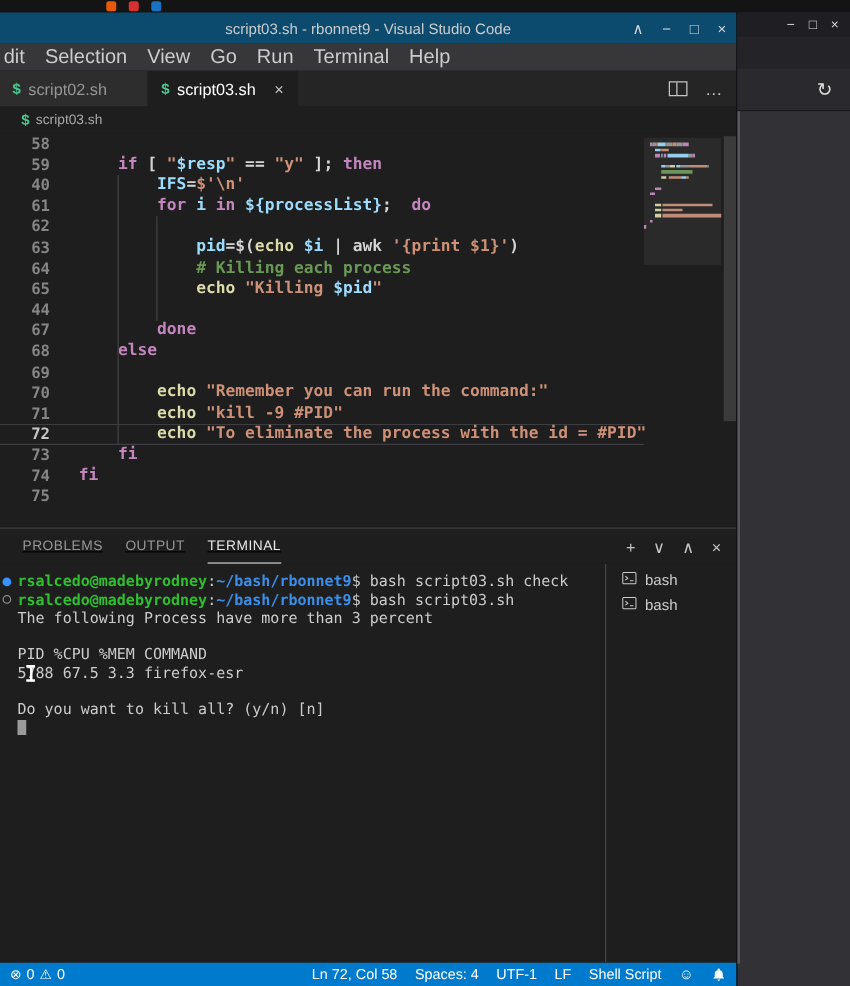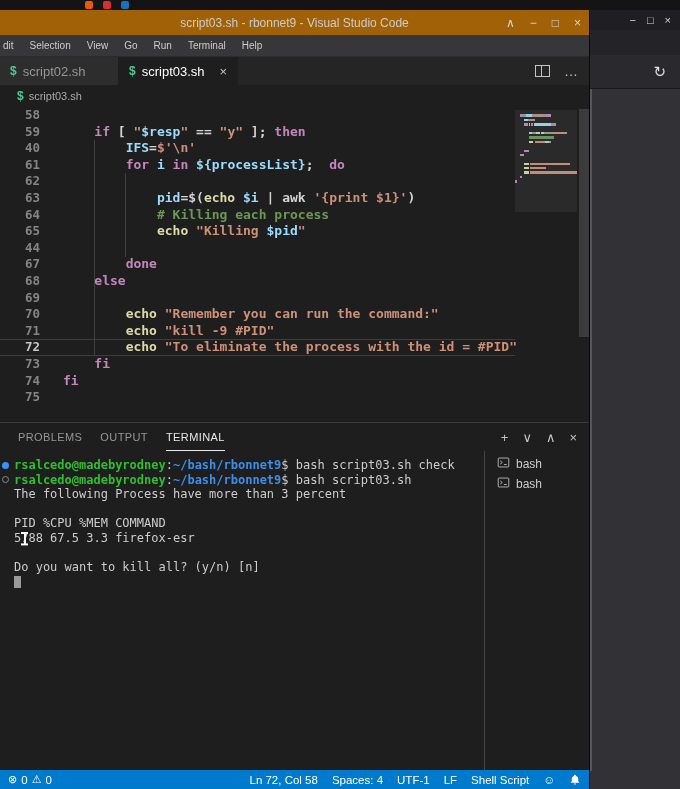--- a/index.html
+++ b/index.html
@@ -8,28 +8,28 @@
 
   
   .taskbar{position:absolute;top:0;left:0;width:680px;height:10px;background:#141414;
            display:flex;align-items:center;gap:10px;padding-left:85px;box-sizing:border-box;}
   .tb-icon{width:8px;height:8px;border-radius:2px;flex:none;}
 
   
   .vscode{position:absolute;left:0;top:10px;width:590px;height:779px;background:#1e1e1e;
           display:flex;flex-direction:column;border-right:1px solid #0a0a0a;box-sizing:border-box;}
 
-  .titlebar{height:25px;background:#a16207;position:relative;display:flex;align-items:center;
+  .titlebar{height:25px;background:#0c4a6e;position:relative;display:flex;align-items:center;
             justify-content:center;color:#cccccc;font-size:12px;flex:none;}
   .win-controls{position:absolute;right:8px;top:0;height:100%;display:flex;align-items:center;
                 gap:15px;color:#d6d6d6;font-size:12px;}
   .win-controls span{cursor:default;}
 
   .menubar{height:21px;background:#37373a;display:flex;align-items:center;color:#cccccc;
-           font-size:10px;flex:none;border-bottom:1px solid #2b2b2b;}
+           font-size:16px;flex:none;border-bottom:1px solid #2b2b2b;}
   .menu-item{padding:0 8px;}
   .menu-item:first-child{padding-left:3px;}
 
   .tabbar{height:28px;background:#252526;display:flex;position:relative;flex:none;}
   .tab{width:119px;display:flex;align-items:center;gap:6px;padding:0 10px;box-sizing:border-box;
        font-size:13px;color:#969696;background:#2d2d2d;border-right:1px solid #1e1e1e;}
   .tab.active{background:#1e1e1e;color:#ffffff;}
   .shell-icon{color:var(--shellicon);font-size:12px;font-weight:bold;}
   .tab-label{white-space:nowrap;overflow:hidden;}
   .tab-close{margin-left:auto;color:#c5c5c5;font-size:13px;}
@@ -60,21 +60,21 @@
   .mm-seg{display:inline-block;height:2.4px;vertical-align:top;}
   .mm-seg.tk-p{background:#9a9a9a;} .mm-seg.tk-k{background:var(--keyword);}
   .mm-seg.tk-s{background:var(--string);} .mm-seg.tk-v{background:var(--variable);}
   .mm-seg.tk-c{background:var(--comment);} .mm-seg.tk-b{background:var(--builtin);}
   .mm-seg.mm-ws{background:transparent !important;}
   .minimap-slider{position:absolute;left:0;top:0;width:100%;height:102px;background:rgba(121,121,121,0.14);}
   .scrollbar-thumb{position:absolute;right:0;top:2px;width:10px;height:228px;background:rgba(121,121,121,0.32);}
 
   
   .panel-header{height:28px;background:#1e1e1e;border-top:1px solid #3c3c3c;display:flex;
-                align-items:center;position:relative;flex:none;}
+                align-items:center;position:relative;flex:none;text-decoration:underline;}
   .panel-tab{font-size:11px;color:#969696;margin-left:18px;height:100%;display:flex;
              align-items:center;letter-spacing:.4px;box-sizing:border-box;}
   .panel-tab.active{color:#e7e7e7;border-bottom:1px solid #e7e7e7;}
   .panel-actions{position:absolute;right:12px;top:0;height:100%;display:flex;align-items:center;
                  gap:14px;color:#c5c5c5;font-size:13px;}
 
   .panel-body{flex:1;display:flex;position:relative;background:#1e1e1e;overflow:hidden;}
   .terminal{width:484px;box-sizing:border-box;padding:7px 0 0 14px;flex:none;
             font-family:"DejaVu Sans Mono",monospace;font-size:12px;line-height:14.6px;color:#cccccc;}
   .term-line{position:relative;white-space:pre;height:14.6px;}

